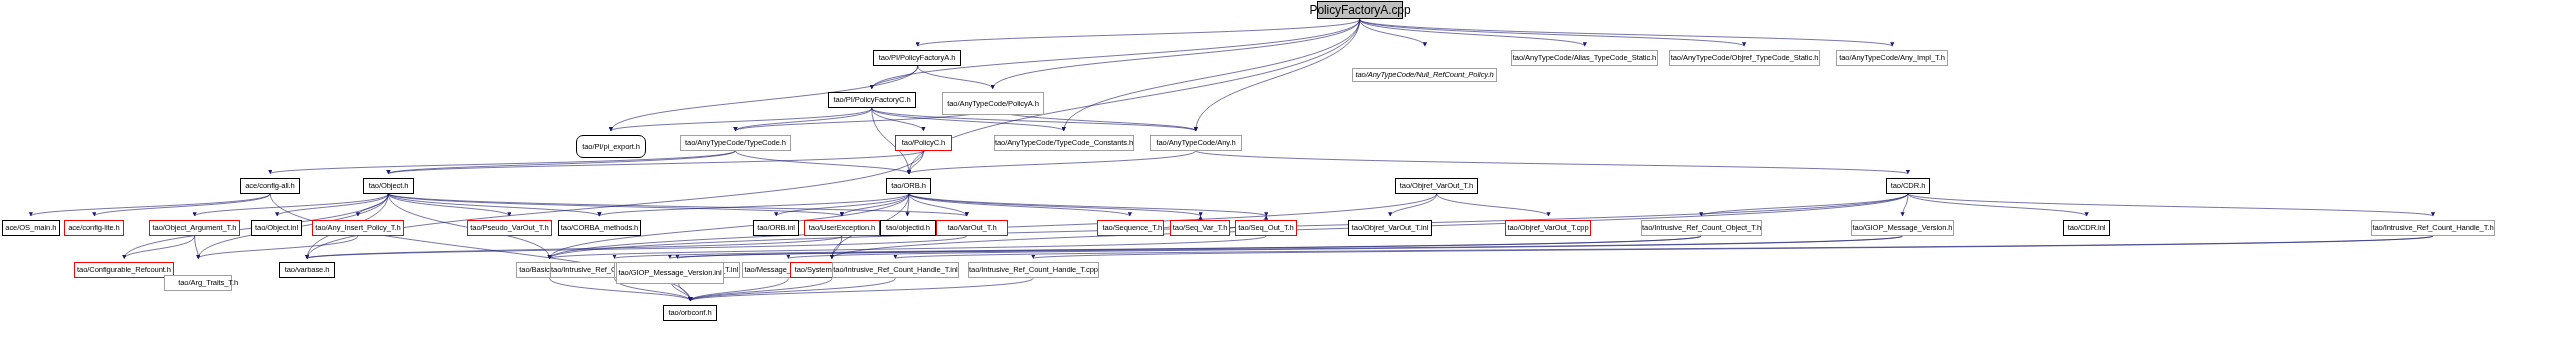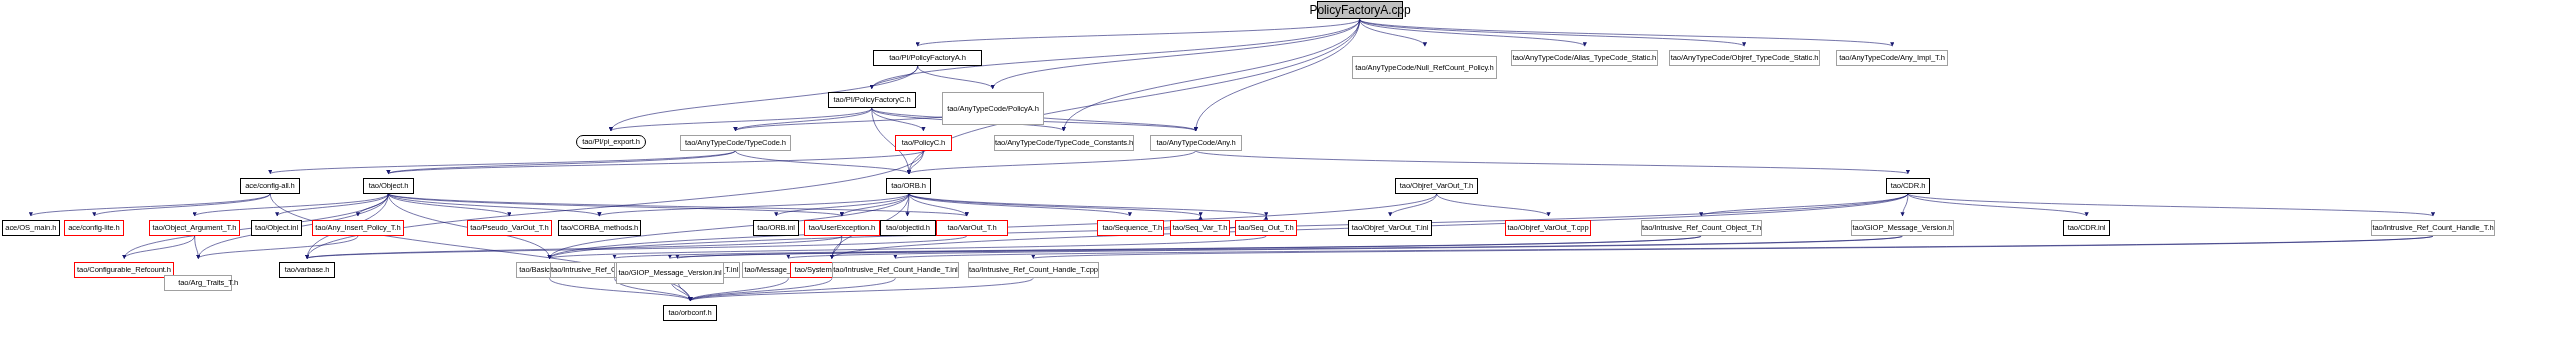--- a/index.html
+++ b/index.html
@@ -130,28 +130,28 @@
         <path d="M 1120.5 460 C 1120.5 482, 1142 482, 1142 497" stroke="#191970" stroke-width="1" fill="none" marker-end="url(#arw)"></path>
         <path d="M 1108 460 C 1108 482, 1142 482, 1142 497" stroke="#191970" stroke-width="1" fill="none" marker-end="url(#arw)"></path>
         <path d="M 1304 460 C 1304 482, 1142 482, 1142 497" stroke="#191970" stroke-width="1" fill="none" marker-end="url(#arw)"></path>
         <path d="M 1376 460 C 1376 482, 1142 482, 1142 497" stroke="#191970" stroke-width="1" fill="none" marker-end="url(#arw)"></path>
         <path d="M 1481 460 C 1481 482, 1142 482, 1142 497" stroke="#191970" stroke-width="1" fill="none" marker-end="url(#arw)"></path>
         <path d="M 1709 460 C 1709 482, 1142 482, 1142 497" stroke="#191970" stroke-width="1" fill="none" marker-end="url(#arw)"></path>
       </g>
   </svg>
   <div id="node-layer">
       <div class="node root" style="left: 1317px; top: 1.2px; width: 86px; height: 18px;">PolicyFactoryA.cpp</div>
-      <div class="node bold" style="left: 873px; top: 50px; width: 109px; height: 15.7px;">tao/PI/PolicyFactoryA.h</div>
-      <div class="node " style="left: 1352px; top: 56px; width: 145px; height: 23px;">tao/AnyTypeCode/Null_RefCount_Policy.h</div>
+      <div class="node bold" style="left: 873px; top: 50px; width: 88px; height: 15.7px;">tao/PI/PolicyFactoryA.h</div>
+      <div class="node " style="left: 1352px; top: 68px; width: 145px; height: 14px; font-style: italic;">tao/AnyTypeCode/Null_RefCount_Policy.h</div>
       <div class="node " style="left: 1511px; top: 50px; width: 147px; height: 15.7px;">tao/AnyTypeCode/Alias_TypeCode_Static.h</div>
       <div class="node " style="left: 1669px; top: 50px; width: 151px; height: 15.7px;">tao/AnyTypeCode/Objref_TypeCode_Static.h</div>
       <div class="node " style="left: 1836px; top: 50px; width: 112px; height: 15.7px;">tao/AnyTypeCode/Any_Impl_T.h</div>
       <div class="node bold" style="left: 828px; top: 92px; width: 88px; height: 15.7px;">tao/PI/PolicyFactoryC.h</div>
-      <div class="node " style="left: 942px; top: 92px; width: 102px; height: 33px;">tao/AnyTypeCode/PolicyA.h</div>
-      <div class="node bold" style="left: 576px; top: 135px; width: 70px; height: 14px; border-radius: 7px;">tao/PI/pi_export.h</div>
+      <div class="node " style="left: 942px; top: 92px; width: 102px; height: 23px;">tao/AnyTypeCode/PolicyA.h</div>
+      <div class="node bold" style="left: 576px; top: 135px; width: 70px; height: 23px; border-radius: 7px;">tao/PI/pi_export.h</div>
       <div class="node " style="left: 680px; top: 135px; width: 111px; height: 15.7px;">tao/AnyTypeCode/TypeCode.h</div>
       <div class="node red" style="left: 895px; top: 135px; width: 57px; height: 15.7px;">tao/PolicyC.h</div>
       <div class="node " style="left: 994px; top: 135px; width: 140px; height: 15.7px;">tao/AnyTypeCode/TypeCode_Constants.h</div>
       <div class="node " style="left: 1150px; top: 135px; width: 92px; height: 15.7px;">tao/AnyTypeCode/Any.h</div>
       <div class="node bold" style="left: 240px; top: 178px; width: 60px; height: 15.7px;">ace/config-all.h</div>
       <div class="node bold" style="left: 363px; top: 178px; width: 51px; height: 15.7px;">tao/Object.h</div>
       <div class="node bold" style="left: 886px; top: 178px; width: 45px; height: 15.7px;">tao/ORB.h</div>
       <div class="node bold" style="left: 1395px; top: 178px; width: 83px; height: 15.7px;">tao/Objref_VarOut_T.h</div>
       <div class="node bold" style="left: 1886px; top: 178px; width: 44px; height: 15.7px;">tao/CDR.h</div>
       <div class="node bold" style="left: 1.8px; top: 220px; width: 58px; height: 15.7px;">ace/OS_main.h</div>

